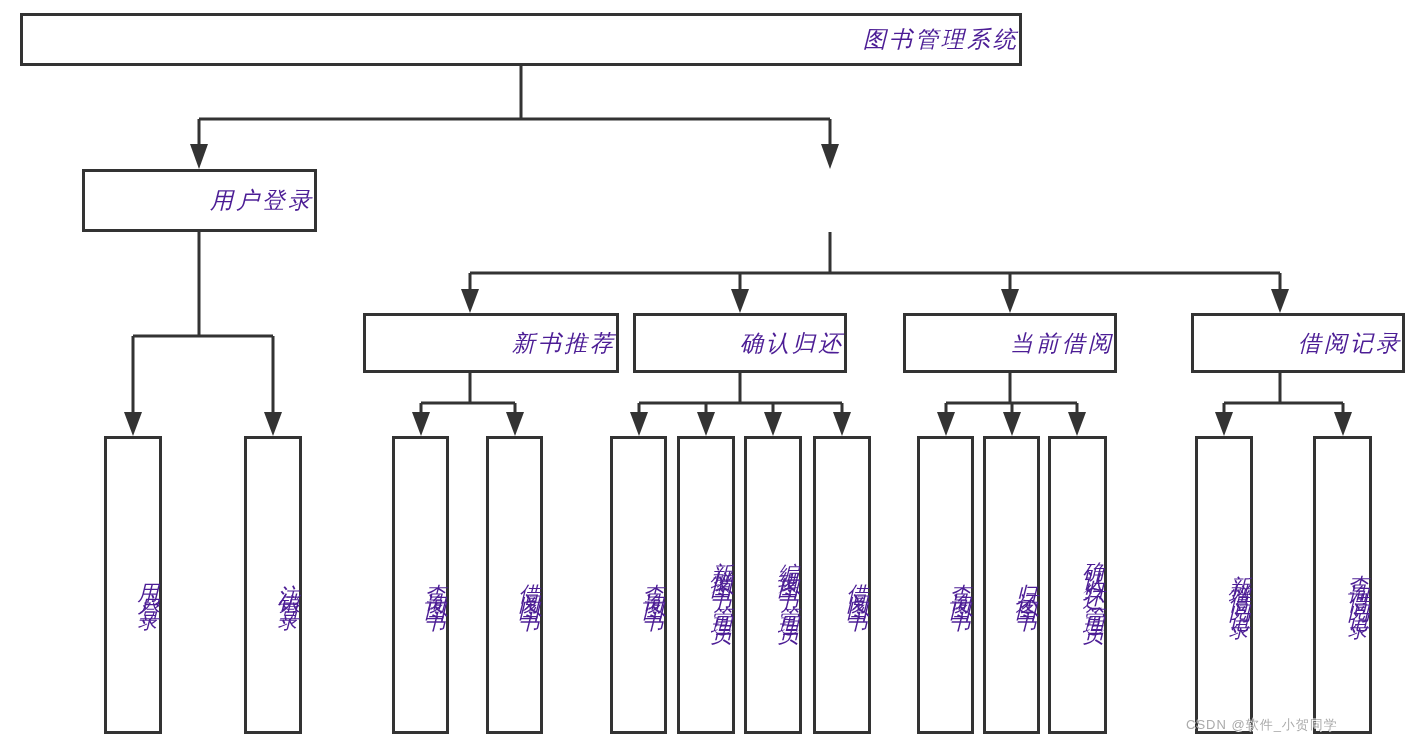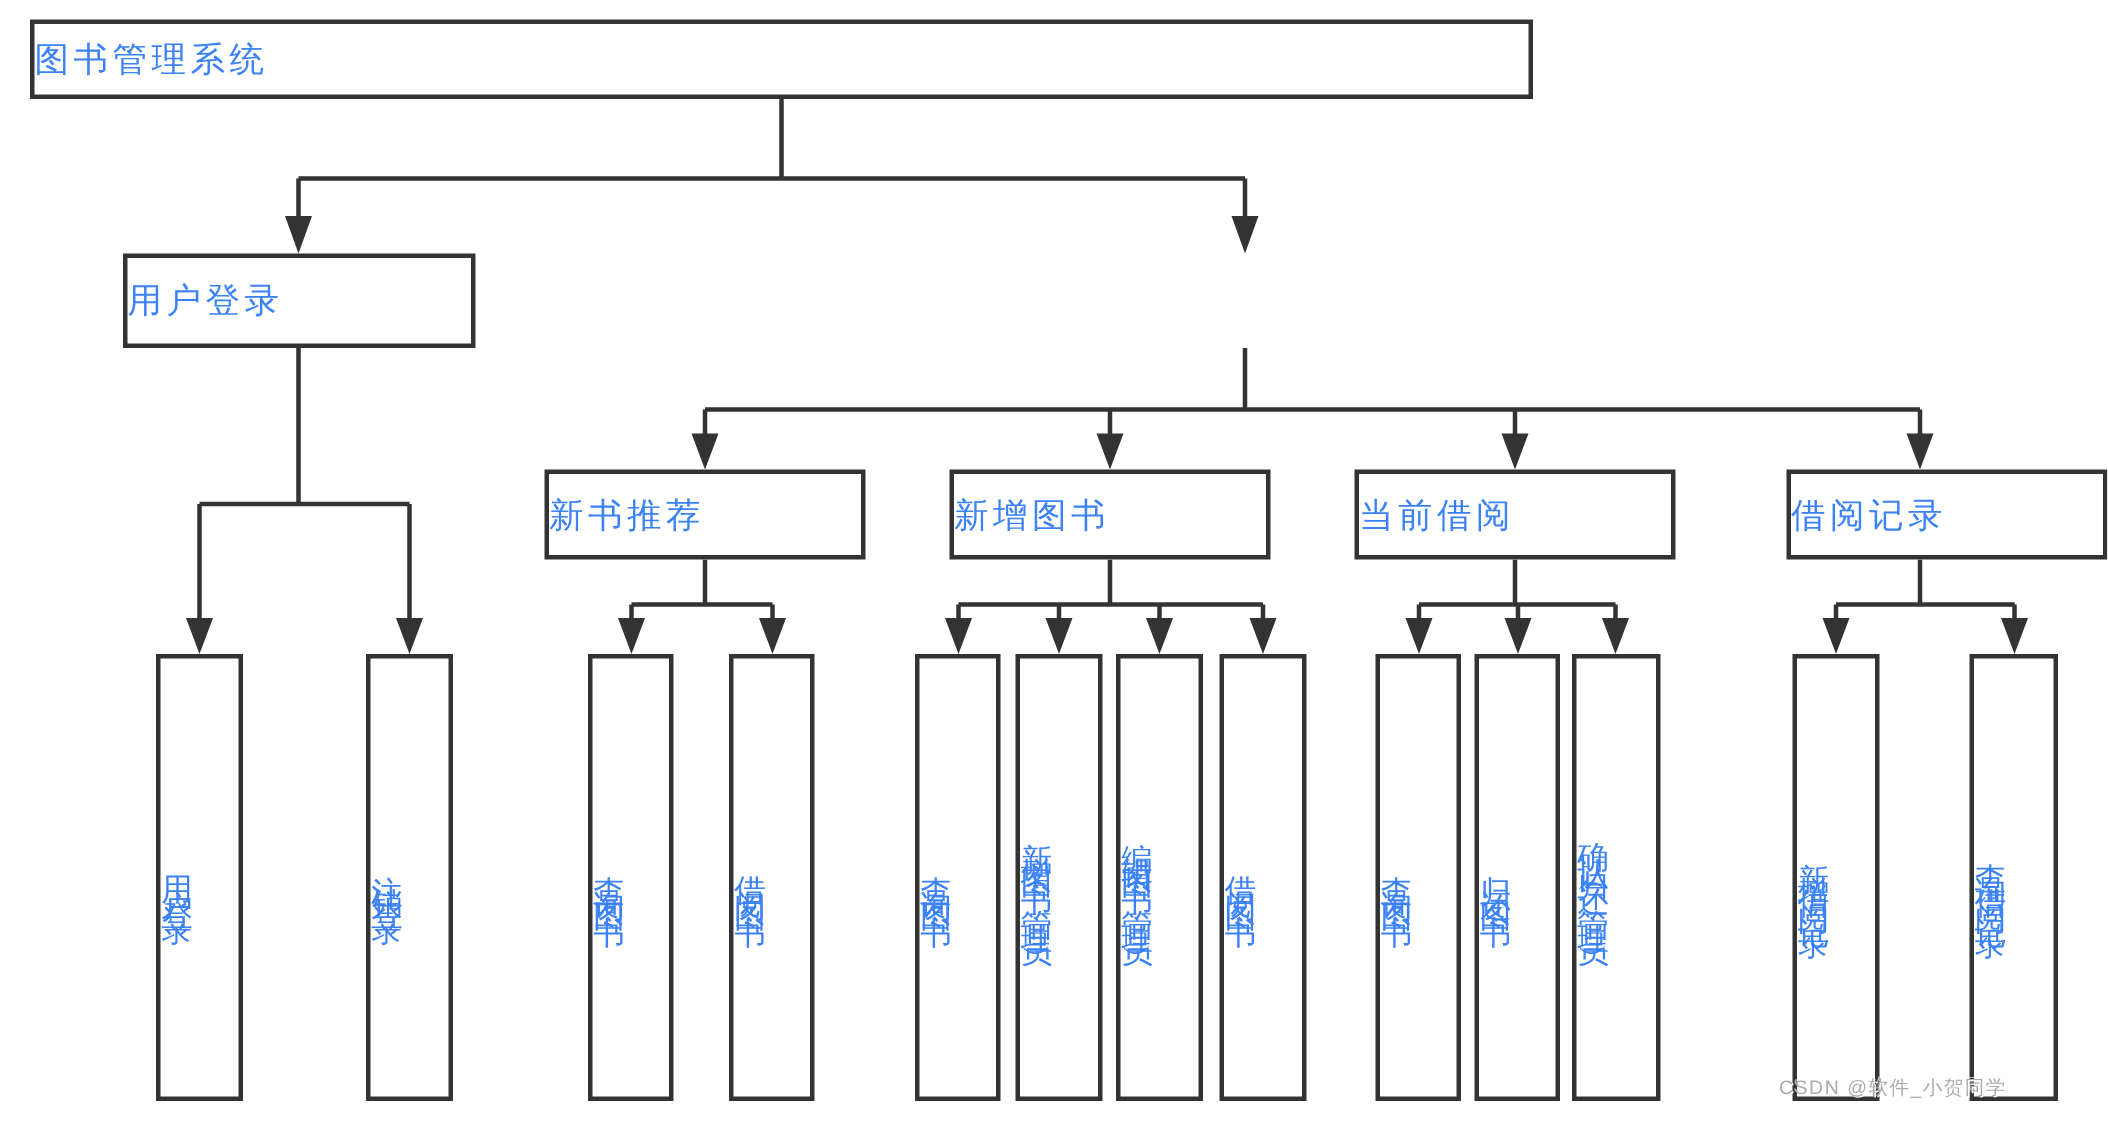--- a/index.html
+++ b/index.html
@@ -23,22 +23,23 @@
     height: 747px;
     pointer-events: none;
   }
   .node {
     position: absolute;
     box-sizing: border-box;
     border: 3px solid #333333;
     background: #ffffff;
     display: flex;
     align-items: center;
-    justify-content: flex-start;
-    color: #3b82f6;
+    justify-content: flex-end;
+    color: #4c1d95;
+    font-style: italic;
   }
   .node.h {
     font-size: 23px;
     letter-spacing: 3px;
     white-space: nowrap;
   }
   .node.leaf {
     top: 436px;
     height: 298px;
   }
@@ -108,25 +109,25 @@
   </svg>
 
   <div class="node h" style="left:20px; top:13px; width:1002px; height:53px;">
     <span>图书管理系统</span>
   </div>
 
   <div class="node h" style="left:82px; top:169px; width:235px; height:63px;">
     <span>用户登录</span>
   </div>
 
-  <div class="node h" style="left:363px; top:313px; width:214px; height:60px;">
+  <div class="node h" style="left:363px; top:313px; width:256px; height:60px;">
     <span>新书推荐</span>
   </div>
   <div class="node h" style="left:633px; top:313px; width:214px; height:60px;">
-    <span>新增图书</span>
+    <span>确认归还</span>
   </div>
   <div class="node h" style="left:903px; top:313px; width:214px; height:60px;">
     <span>当前借阅</span>
   </div>
   <div class="node h" style="left:1173px; top:313px; width:214px; height:60px;margin-left:18px;">
     <span>借阅记录</span>
   </div>
 
   <div class="node leaf" style="left:104px; width:58px;">
     <span class="vtext">用户登录</span>

